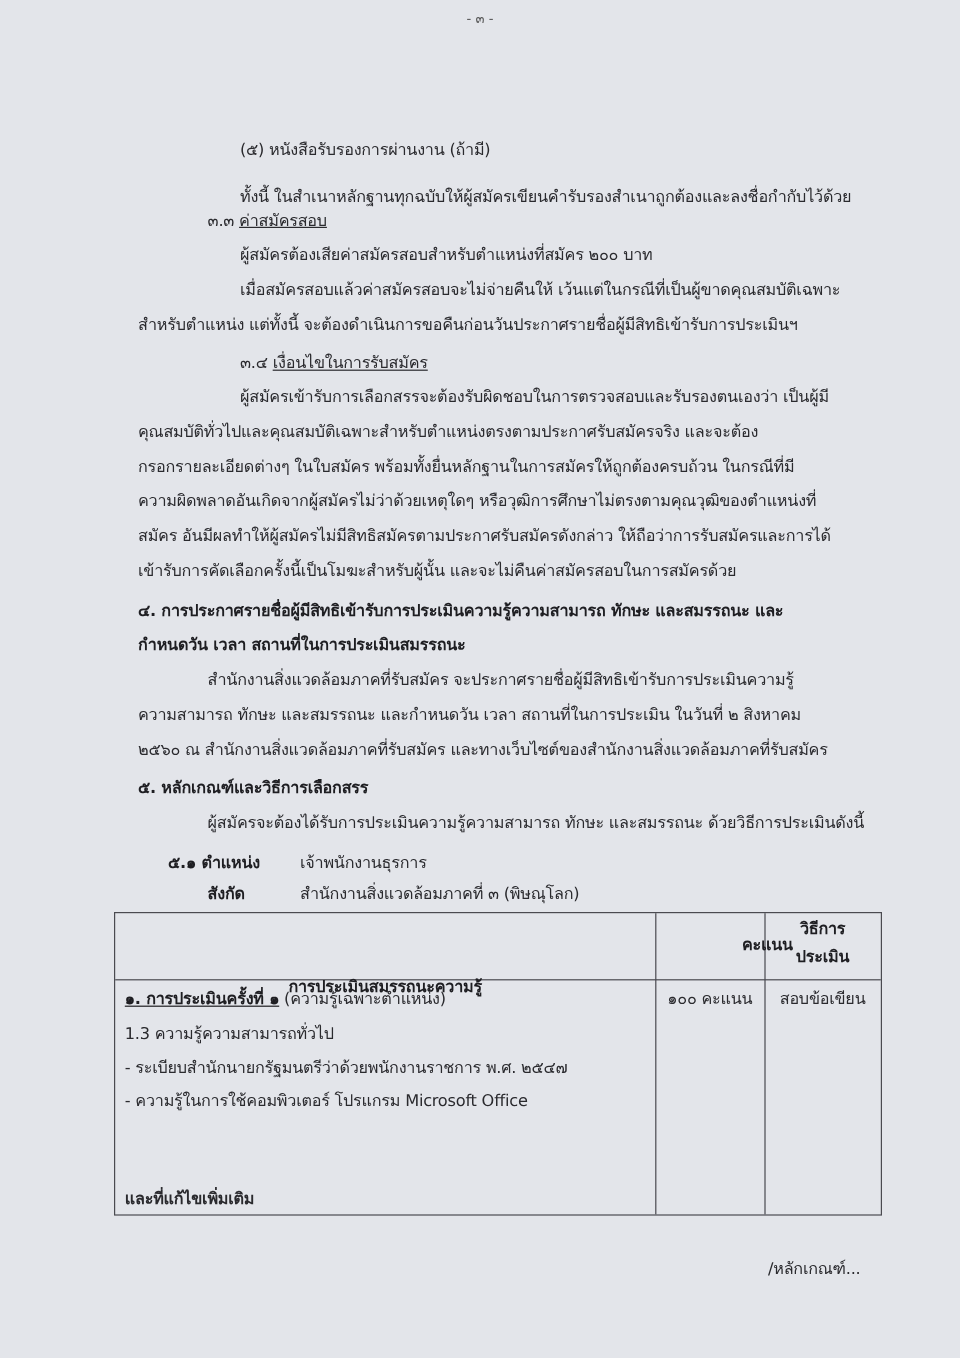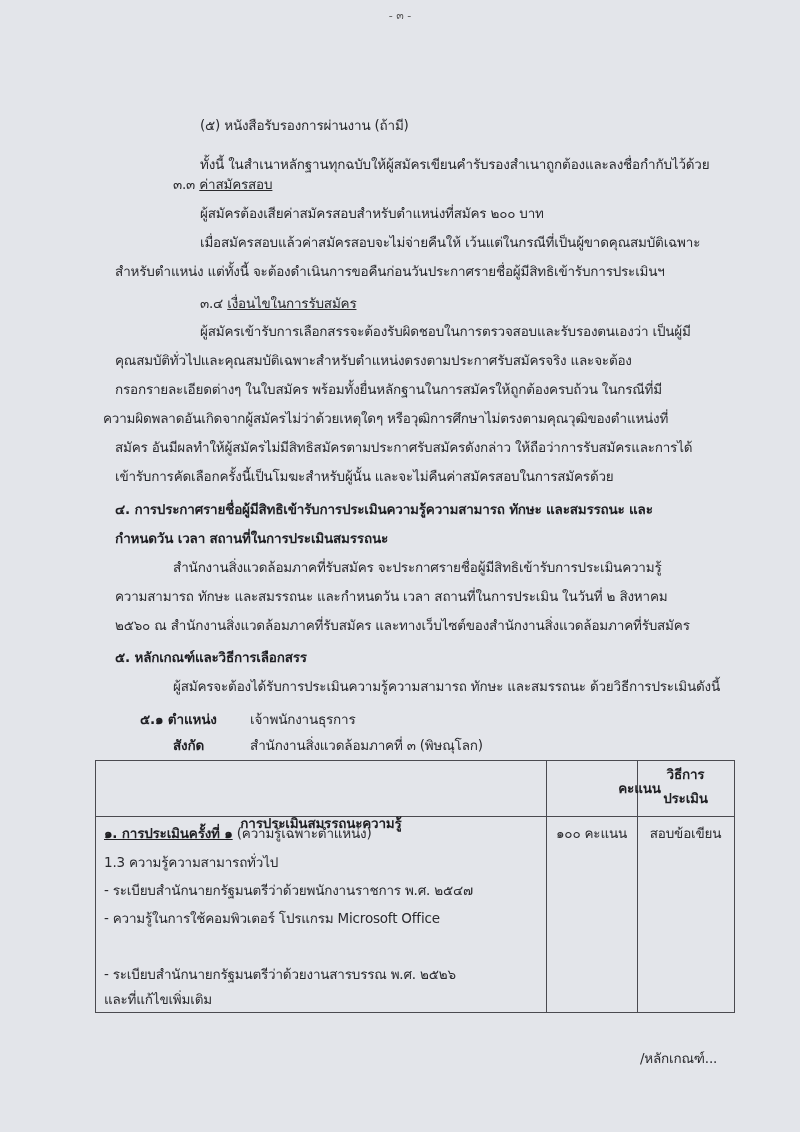--- a/index.html
+++ b/index.html
@@ -89,21 +89,21 @@
   <div class="line" style="left:200px; top:204px;">ผู้สมัครต้องเสียค่าสมัครสอบสำหรับตำแหน่งที่สมัคร ๒๐๐ บาท</div>
   <div class="line" style="left:200px; top:233px;">เมื่อสมัครสอบแล้วค่าสมัครสอบจะไม่จ่ายคืนให้ เว้นแต่ในกรณีที่เป็นผู้ขาดคุณสมบัติเฉพาะ</div>
   <div class="line" style="left:115px; top:262px;">สำหรับตำแหน่ง แต่ทั้งนี้ จะต้องดำเนินการขอคืนก่อนวันประกาศรายชื่อผู้มีสิทธิเข้ารับการประเมินฯ</div>
 
   <div class="line" style="left:200px; top:294px;">
     <span>๓.๔ </span><span class="u">เงื่อนไขในการรับสมัคร</span>
   </div>
   <div class="line" style="left:200px; top:322px;">ผู้สมัครเข้ารับการเลือกสรรจะต้องรับผิดชอบในการตรวจสอบและรับรองตนเองว่า เป็นผู้มี</div>
   <div class="line" style="left:115px; top:351px;">คุณสมบัติทั่วไปและคุณสมบัติเฉพาะสำหรับตำแหน่งตรงตามประกาศรับสมัครจริง และจะต้อง</div>
   <div class="line" style="left:115px; top:380px;">กรอกรายละเอียดต่างๆ ในใบสมัคร พร้อมทั้งยื่นหลักฐานในการสมัครให้ถูกต้องครบถ้วน ในกรณีที่มี</div>
-  <div class="line" style="left:103px; top:409px;">ความผิดพลาดอันเกิดจากผู้สมัครไม่ว่าด้วยเหตุใดๆ หรือวุฒิการศึกษาไม่ตรงตามคุณวุฒิของตำแหน่งที่</div>
+  <div class="line" style="left:115px; top:409px;">ความผิดพลาดอันเกิดจากผู้สมัครไม่ว่าด้วยเหตุใดๆ หรือวุฒิการศึกษาไม่ตรงตามคุณวุฒิของตำแหน่งที่</div>
   <div class="line" style="left:115px; top:438px;">สมัคร อันมีผลทำให้ผู้สมัครไม่มีสิทธิสมัครตามประกาศรับสมัครดังกล่าว ให้ถือว่าการรับสมัครและการได้</div>
   <div class="line" style="left:115px; top:467px;">เข้ารับการคัดเลือกครั้งนี้เป็นโมฆะสำหรับผู้นั้น และจะไม่คืนค่าสมัครสอบในการสมัครด้วย</div>
 
   <div class="line bold" style="left:115px; top:500px;">๔. การประกาศรายชื่อผู้มีสิทธิเข้ารับการประเมินความรู้ความสามารถ ทักษะ และสมรรถนะ และ</div>
   <div class="line bold" style="left:115px; top:529px;">กำหนดวัน เวลา สถานที่ในการประเมินสมรรถนะ</div>
   <div class="line" style="left:173px; top:558px;">สำนักงานสิ่งแวดล้อมภาคที่รับสมัคร จะประกาศรายชื่อผู้มีสิทธิเข้ารับการประเมินความรู้</div>
   <div class="line" style="left:115px; top:587px;">ความสามารถ ทักษะ และสมรรถนะ และกำหนดวัน เวลา สถานที่ในการประเมิน ในวันที่  ๒  สิงหาคม</div>
   <div class="line" style="left:115px; top:616px;">๒๕๖๐ ณ สำนักงานสิ่งแวดล้อมภาคที่รับสมัคร และทางเว็บไซต์ของสำนักงานสิ่งแวดล้อมภาคที่รับสมัคร</div>
 
   <div class="line bold" style="left:115px; top:648px;">๕. หลักเกณฑ์และวิธีการเลือกสรร</div>
@@ -126,19 +126,18 @@
 
     <div class="cell-text" style="left:8px; top:63px;">
       <span class="bold u">๑. การประเมินครั้งที่ ๑</span><span> (ความรู้เฉพาะตำแหน่ง)</span>
     </div>
     <div class="cell-text center" style="left:450px; width:91px; top:63px;">๑๐๐ คะแนน</div>
     <div class="cell-text center" style="left:541px; width:97px; top:63px;">สอบข้อเขียน</div>
 
     <div class="cell-text" style="left:8px; top:92px;">1.3 ความรู้ความสามารถทั่วไป</div>
     <div class="cell-text" style="left:8px; top:120px;">- ระเบียบสำนักนายกรัฐมนตรีว่าด้วยพนักงานราชการ พ.ศ. ๒๕๔๗</div>
     <div class="cell-text" style="left:8px; top:148px;">- ความรู้ในการใช้คอมพิวเตอร์ โปรแกรม Microsoft Office</div>
-    <div class="cell-text" style="left:8px; top:204px;">- ระเบียบสำนักนายกรัฐมนตรีว่าด้วยงานสารบรรณ พ.ศ. ๒๕๒๖</div>
-    <div class="cell-text" style="left:8px; top:229px;">และที่แก้ไขเพิ่มเติม</div>
+    <div class="cell-text" style="left:8px; top:229px;font-weight:bold;">และที่แก้ไขเพิ่มเติม</div>
   </div>
 
   <div class="line" style="left:640px; top:1049px;">/หลักเกณฑ์...</div>
 
 </div>
 
 </body></html>

